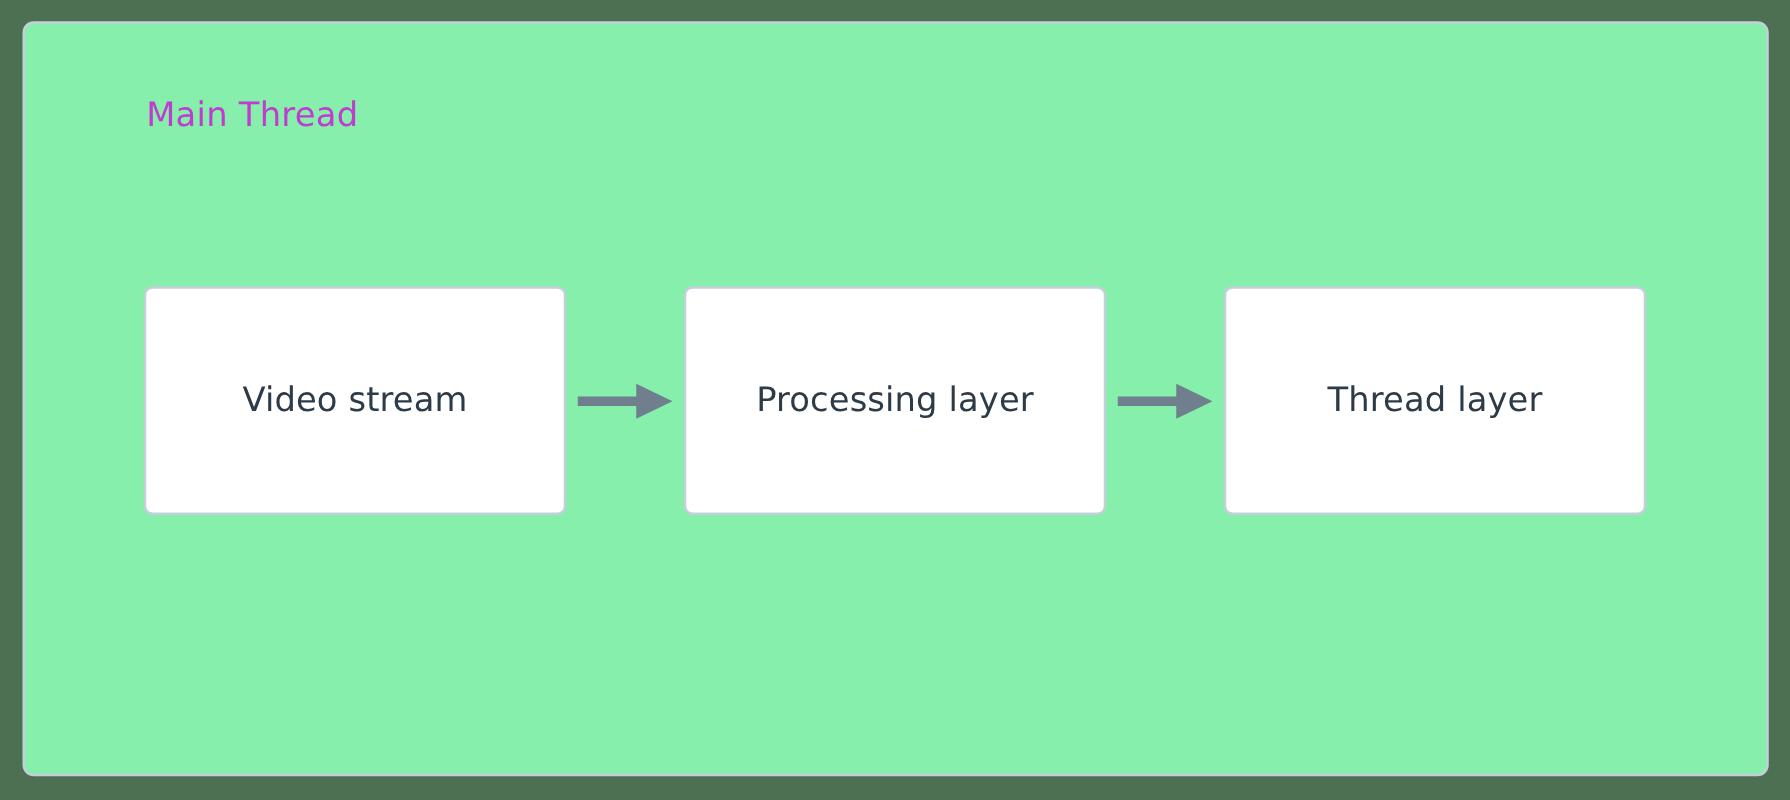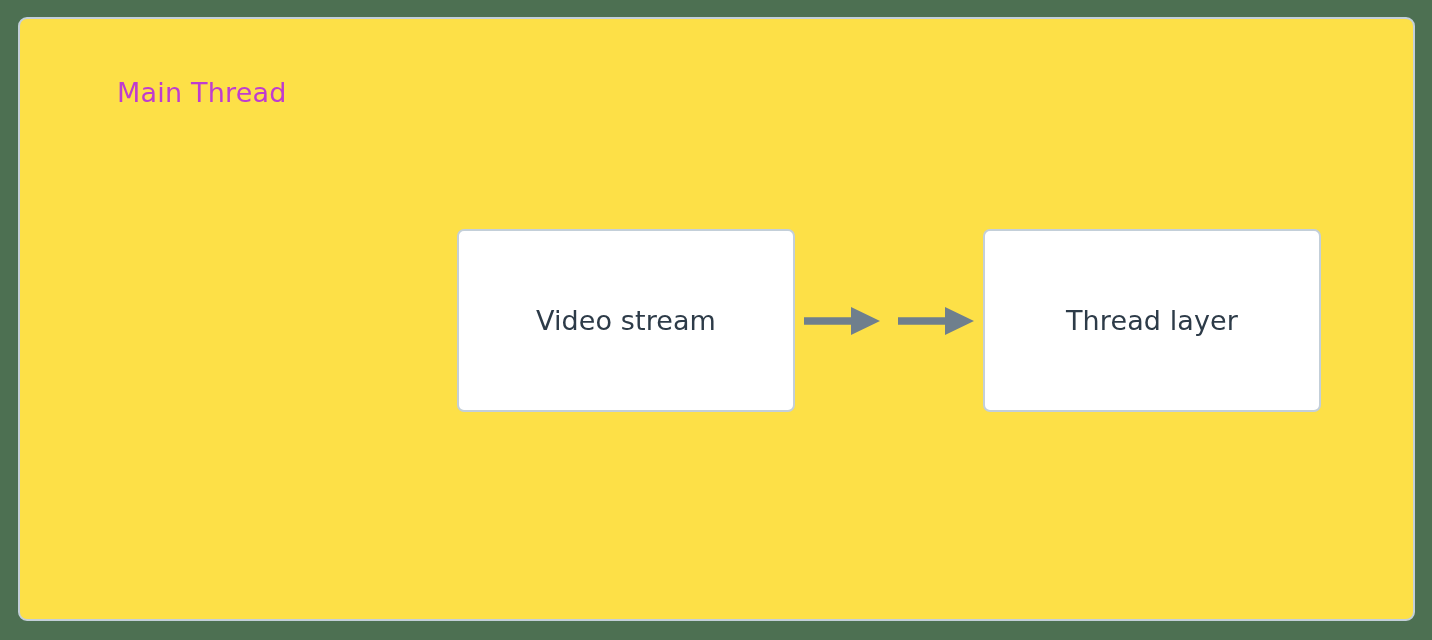--- a/index.html
+++ b/index.html
@@ -21,21 +21,21 @@
   }
 
   
   .thread-panel {
     position: absolute;
     left: 18px;
     top: 17px;
     width: 1397px;
     height: 604px;
     box-sizing: border-box;
-    background: #fde047;
+    background: #86efac;
     border: 2px solid #c3cfd9;
     border-radius: 9px;
   }
 
   .panel-title {
     position: absolute;
     left: 97px;
     top: 58px;
     font-size: 27px;
     line-height: 1.2;
@@ -47,21 +47,20 @@
   
   .flow-row {
     position: absolute;
     left: 95px;
     top: 208px;
     width: 1206px;
     height: 187px;
     display: flex;
     flex-direction: row;
     align-items: center;
-    justify-content: flex-end;
   }
 
   .node-box {
     box-sizing: border-box;
     width: 338px;
     height: 183px;
     background: #ffffff;
     border: 2px solid #c3cfd9;
     border-radius: 7px;
     display: flex;
@@ -104,20 +103,23 @@
       <div class="node-box">
         <span class="node-label">Video stream</span>
       </div>
 
       <div class="edge-arrow">
         <svg width="76" height="34" viewBox="0 0 76 34" aria-hidden="true">
           <path d="M0 13.2 h47 V3 L76 17 L47 31 V20.8 H0 Z" fill="#6f7f8d"></path>
         </svg>
       </div>
 
+      <div class="node-box">
+        <span class="node-label">Processing layer</span>
+      </div>
 
       <div class="edge-arrow">
         <svg width="76" height="34" viewBox="0 0 76 34" aria-hidden="true">
           <path d="M0 13.2 h47 V3 L76 17 L47 31 V20.8 H0 Z" fill="#6f7f8d"></path>
         </svg>
       </div>
 
       <div class="node-box">
         <span class="node-label">Thread layer</span>
       </div>

